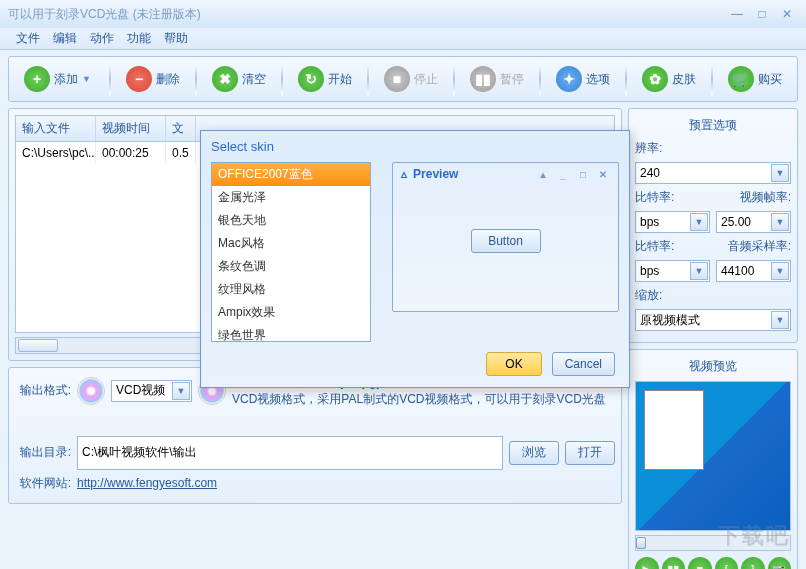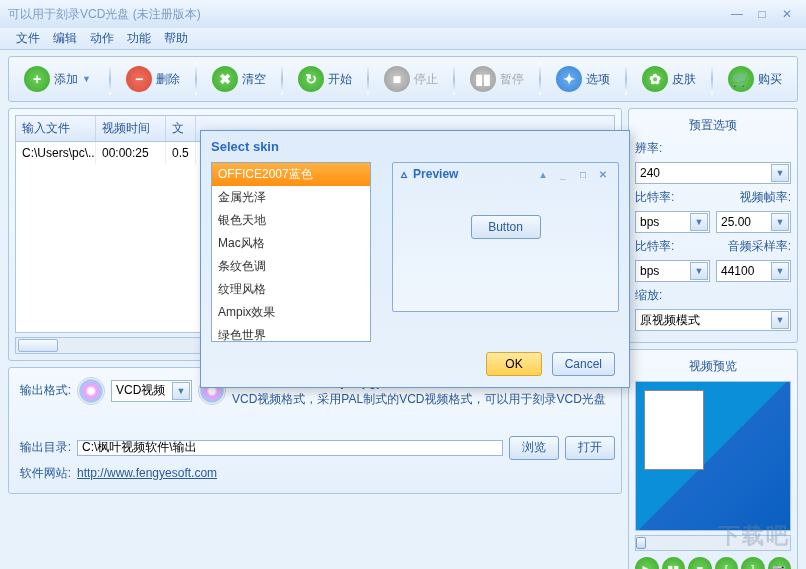--- a/index.html
+++ b/index.html
@@ -28,44 +28,44 @@
 .gr div{padding:4px 6px;border-right:1px solid #eee;overflow:hidden;white-space:nowrap}
 .c1{width:80px}.c2{width:70px}.c3{width:30px}
 .hscroll{height:17px;background:#e5edf7;border:1px solid #aac6e4;display:flex;align-items:center;margin-top:4px}
 .hscroll .th{width:40px;height:13px;background:linear-gradient(#f8fbff,#d4e4f5);border:1px solid #9ab8da;margin-left:2px;border-radius:2px}
 .grp-title{text-align:center;color:#2a5a9a;padding:2px 0 6px}
 .row{display:flex;align-items:center;margin-bottom:5px;gap:6px}
 .lbl{color:#2a5a9a;width:56px;text-align:right}
 .lbl2{color:#2a5a9a}
 .combo{flex:1;height:22px;background:#fff;border:1px solid #9ab8da;display:flex;align-items:center;padding:0 4px;position:relative}
 .combo .ar{position:absolute;right:1px;top:1px;width:18px;height:18px;background:linear-gradient(#f4f9ff,#d4e4f5);border:1px solid #9ab8da;display:flex;align-items:center;justify-content:center;color:#4a7abf;font-size:9px}
-.txt{flex:1;height:16px;background:#fff;border:1px solid #9ab8da;padding:0 4px;display:flex;align-items:center}
+.txt{flex:1;height:34px;background:#fff;border:1px solid #9ab8da;padding:0 4px;display:flex;align-items:center}
 .btn{height:24px;padding:0 12px;background:linear-gradient(#f4f9ff,#d4e4f5);border:1px solid #7aa0cc;border-radius:3px;display:flex;align-items:center;color:#2a5a9a;cursor:pointer}
 .cd{width:28px;height:28px;border-radius:50%;background:radial-gradient(#fff 15%,#f4a0f8 30%,#a0c8f8 60%,#fff 70%);border:1px solid #ccc}
 .fmt-desc{flex:1;color:#2a5a9a;line-height:1.4}
 .fmt-desc b{color:#2a5a9a}
 .link{color:#2a5a9a;text-decoration:underline;cursor:pointer}
 .preview-area{height:150px;background:#1a4a8a;position:relative;overflow:hidden;border:1px solid #aac6e4}
 .preview-area .wp{position:absolute;inset:0;background:linear-gradient(135deg,#0a8fd8 0%,#0a8fd8 50%,#1a6acc 50%,#0a5fbf 100%)}
 .preview-area .wnd{position:absolute;top:8px;left:8px;width:60px;height:80px;background:#fff;border:1px solid #888}
 .pslide{height:16px;background:#e5edf7;border:1px solid #aac6e4;margin-top:4px;position:relative}
 .pslide .kn{position:absolute;left:0;top:1px;width:10px;height:12px;background:linear-gradient(#f8fbff,#c4d9f0);border:1px solid #7aa0cc;border-radius:2px}
 .pctrl{display:flex;gap:3px;margin-top:6px;justify-content:center}
 .pc{width:24px;height:24px;border-radius:50%;background:radial-gradient(#6dd05a,#3ca82c);display:flex;align-items:center;justify-content:center;color:#fff;font-size:11px;cursor:pointer}
 .dialog{position:absolute;top:130px;left:200px;width:430px;height:258px;background:linear-gradient(#deecfb,#e8f2fc);border:1px solid #6a9acc;box-shadow:3px 3px 10px rgba(0,0,0,.2)}
-.dlg-t{padding:8px 10px;color:#2a6ac4;font-weight:bold;font-size:13px}
+.dlg-t{padding:8px 10px;color:#2a6ac4;font-weight:normal;font-size:13px}
 .dlg-body{display:flex;padding:0 10px;gap:21px}
 .listbox{width:160px;height:180px;background:#fff;border:1px solid #8aadda;overflow-y:auto}
 .li{padding:3px 6px;color:#333;cursor:pointer}
 .li.sel{background:linear-gradient(#ffb040,#ff9010);color:#fff}
 .prev-box{flex:1;height:150px;background:linear-gradient(#e4effc,#eff6fd);border:1px solid #8aadda;border-radius:2px}
 .prev-t{display:flex;align-items:center;padding:4px 8px;color:#2a6ac4;font-weight:bold;gap:6px}
 .prev-t .sp{flex:1}
 .prev-t .wb{width:14px;height:12px;color:#6a9acc;font-size:10px;display:flex;align-items:center;justify-content:center}
-.prev-btn{margin:30px auto;width:70px}
+.prev-btn{margin:44px auto;width:70px}
 .dlg-btns{display:flex;justify-content:flex-end;gap:10px;padding:10px 14px}
 .okbtn{background:linear-gradient(#ffe9a0,#ffd050);border:1px solid #d8a830;height:24px;padding:0 18px;border-radius:3px;display:flex;align-items:center;cursor:pointer}
 .watermark{position:absolute;bottom:18px;right:16px;color:rgba(120,140,160,.35);font-size:22px;font-weight:bold;letter-spacing:2px;pointer-events:none}
 </style>
 </head>
 <body>
 
 <div class="titlebar">
   <span>可以用于刻录VCD光盘  (未注册版本)</span>
   <span class="spacer"></span>

